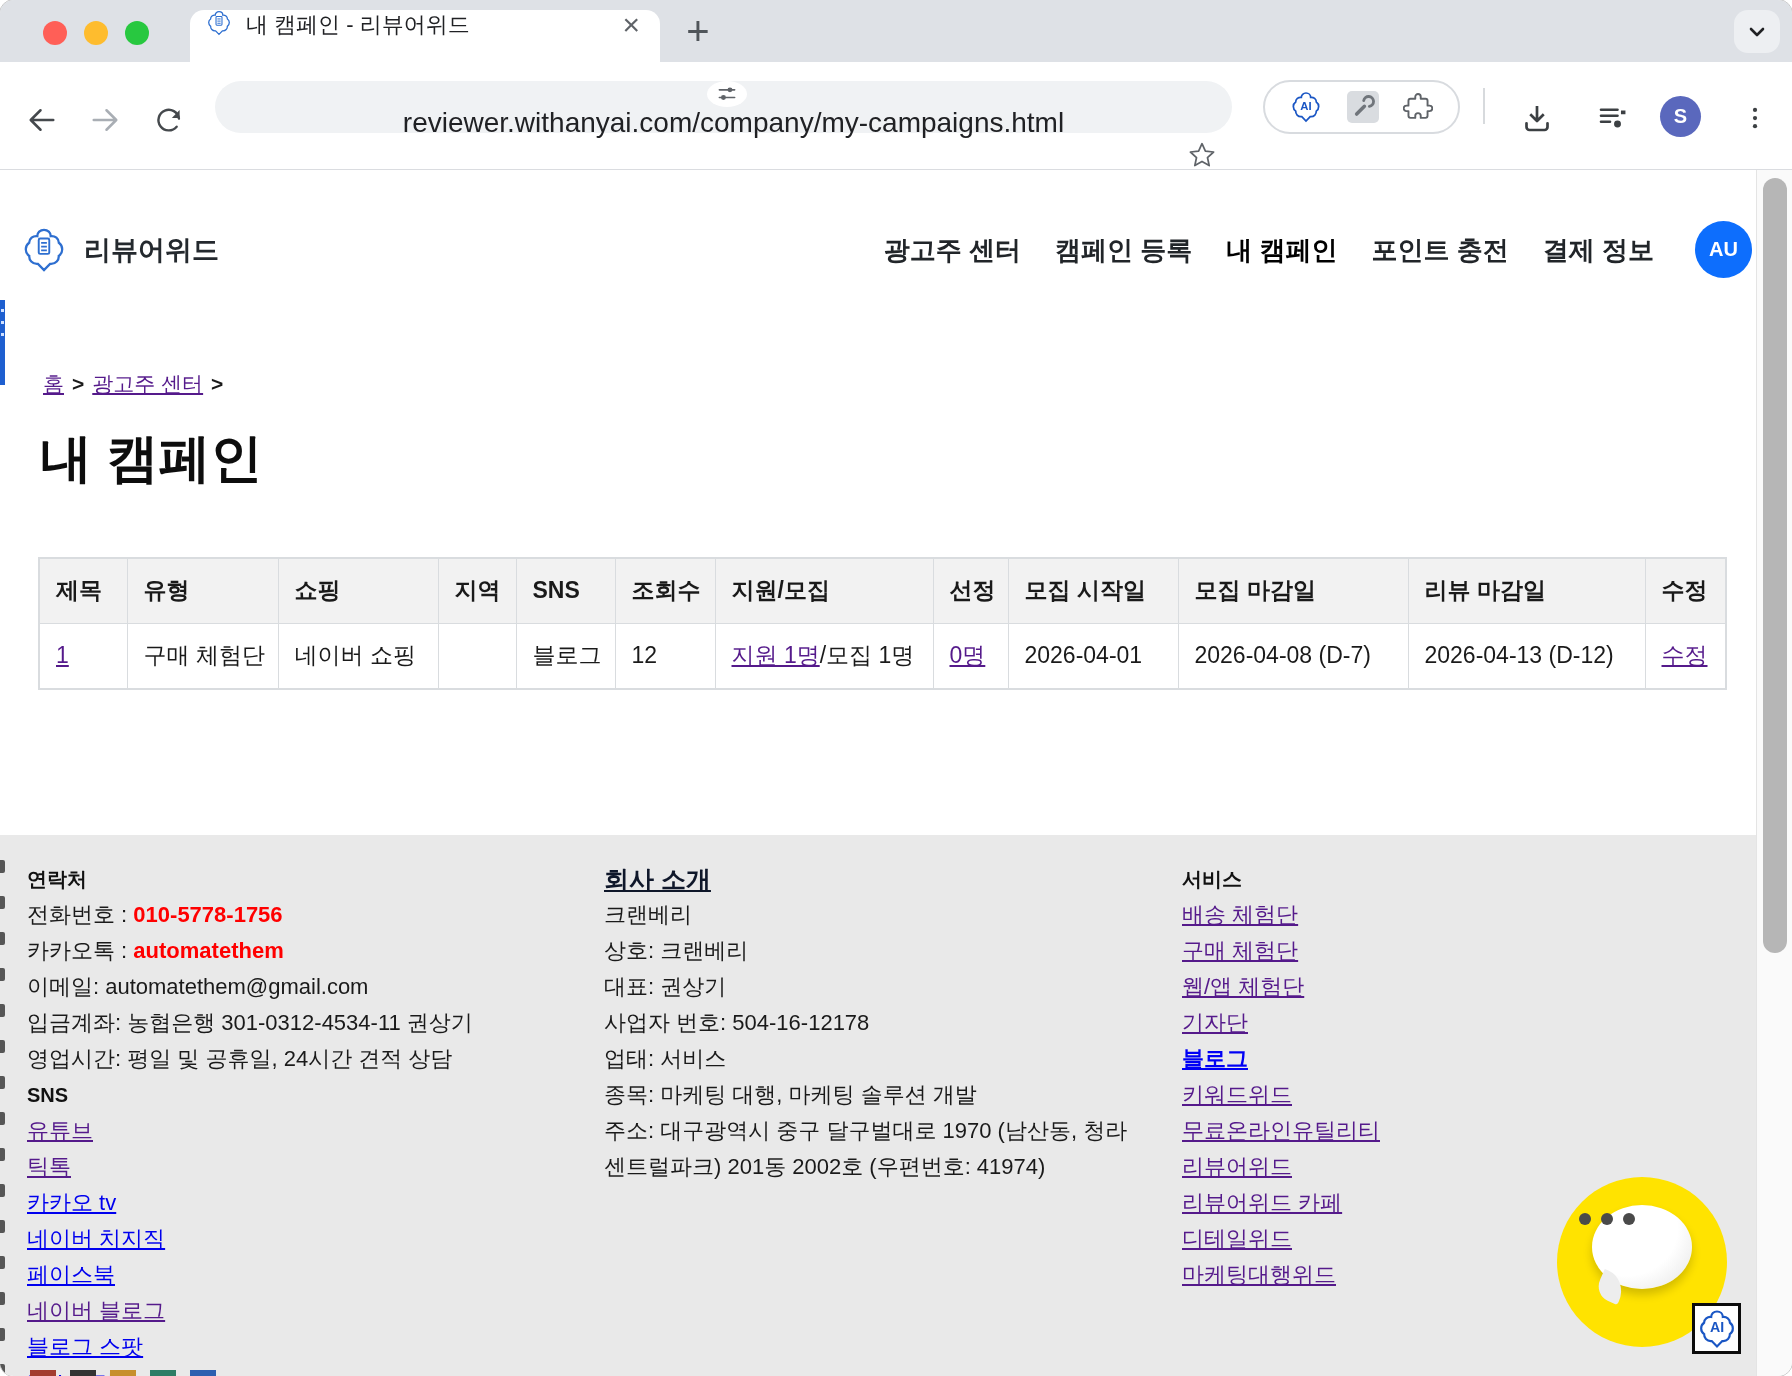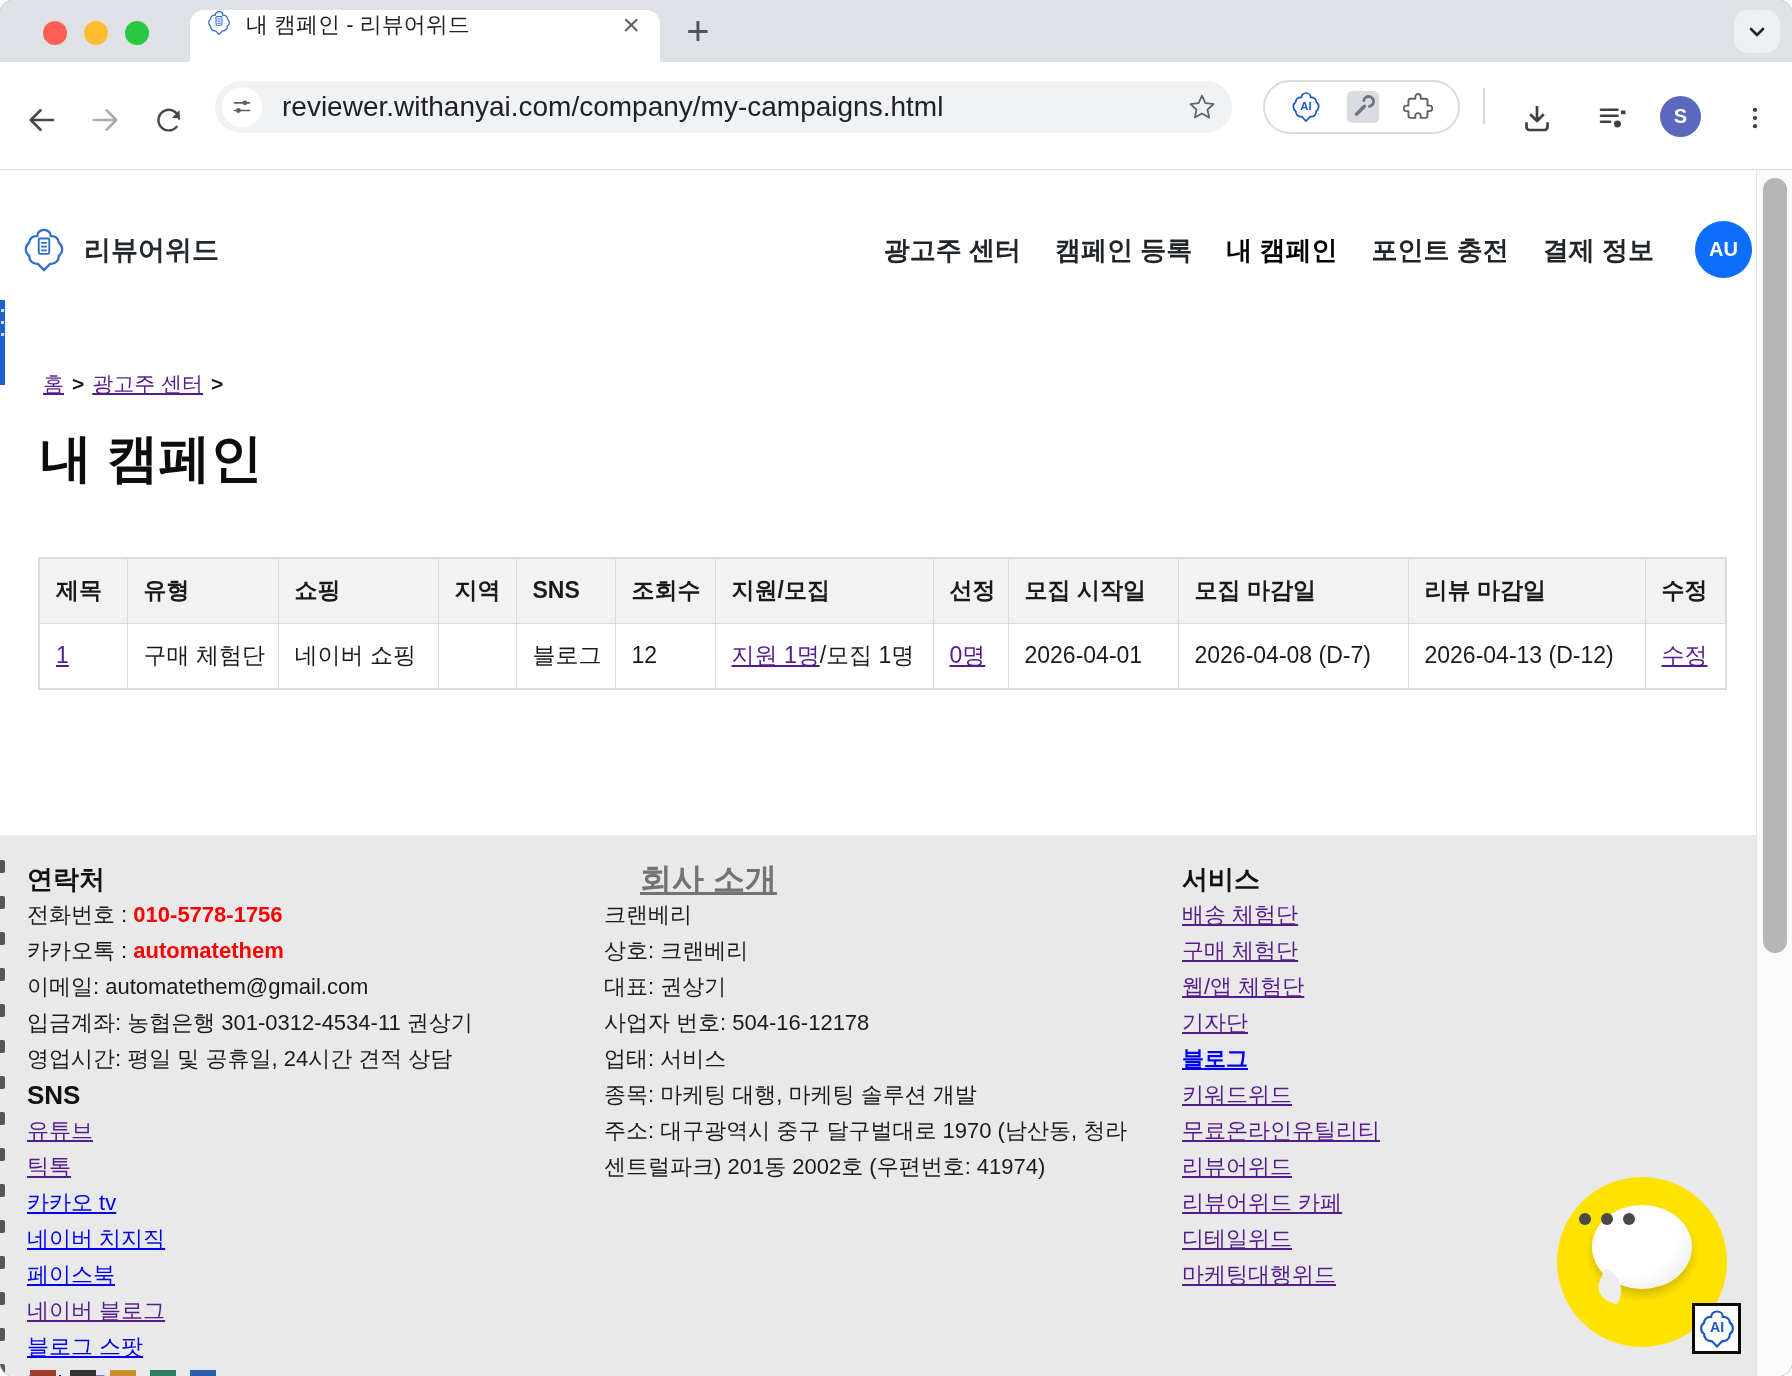--- a/index.html
+++ b/index.html
@@ -14,21 +14,21 @@
   .light-green { left:125px; background:#28c840; }
   .tab { position:absolute; left:190px; top:10px; width:470px; height:52px; background:#fff; border-radius:14px 14px 0 0; display:flex; align-items:flex-start; padding:0 16px; }
   .tab-title { flex:1; margin-left:14px; font-size:22px; color:#202124; white-space:nowrap; overflow:hidden; }
   .tab-close { font-size:30px; color:#5f6368; line-height:30px; padding:0 4px; }
   .newtab-btn { position:absolute; left:676px; top:9px; width:44px; height:44px; display:flex; align-items:center; justify-content:center; font-size:40px; font-weight:300; color:#50555a; }
   .chevron-btn { position:absolute; right:12px; top:10px; width:46px; height:43px; background:#edeff2; border-radius:14px; display:flex; align-items:center; justify-content:center; }
 
   .toolbar { position:absolute; top:62px; left:0; right:0; height:108px; background:#fff; border-bottom:1px solid #dadce0; }
   .nav-ico { position:absolute; top:36px; width:44px; height:44px; display:flex; align-items:center; justify-content:center; }
   .ico-back { left:20px; } .ico-fwd { left:83px; } .ico-reload { left:147px; }
-  .urlbar { position:absolute; left:215px; top:19px; width:1017px; height:52px; background:#f0f2f4; border-radius:26px; display:flex; align-items:center; }
+  .urlbar { position:absolute; left:215px; top:19px; width:1017px; height:52px; background:#f0f2f4; border-radius:26px; display:flex; align-items:center;flex-direction:column; }
   .tune-circle { width:40px; height:40px; border-radius:50%; background:#fff; margin-left:7px; display:flex; align-items:center; justify-content:center; }
   .url-text { margin-left:20px; font-size:28px; color:#202124; white-space:nowrap; }
   .star-btn { margin-left:auto; margin-right:14px; display:flex; }
   .extpill { position:absolute; left:1263px; top:18px; width:197px; height:54px; background:#fff; border:2px solid #d8dbdf; border-radius:28px; display:flex; align-items:center; justify-content:space-evenly; }
   .wrench-tile { width:32px; height:32px; background:#d9dce0; border-radius:5px; display:flex; align-items:center; justify-content:center; }
   .tb-divider { position:absolute; left:1483px; top:26px; width:2px; height:36px; background:#d7dadd; }
   .tb-btn { position:absolute; top:32px; width:48px; height:48px; display:flex; align-items:center; justify-content:center; }
   .btn-download { left:1513px; } .btn-playlist { left:1589px; } .btn-kebab { left:1731px; }
   .avatar-s { position:absolute; left:1660px; top:34px; width:41px; height:41px; border-radius:50%; background:#5a68bd; color:#fff; font-size:20px; font-weight:700; display:flex; align-items:center; justify-content:center; }
 
@@ -61,28 +61,28 @@
   .pagination { position:absolute; left:38px; top:565px; width:1687px; display:flex; justify-content:center; gap:22px; }
   .pg-btn { height:57px; padding:0 21px; display:flex; align-items:center; justify-content:center; font-size:23px; color:#fff; background:#d6d6d6; }
   .pg-btn.active { background:#0b58a8; font-weight:700; min-width:58px; padding:0; }
 
   
   .footer { position:absolute; left:0; right:0; top:665px; bottom:0; background:#e9e9e9; color:#1a1a1a; }
   .fcol { position:absolute; top:26px; font-size:22px; line-height:36px; }
   .fcol-1 { left:27px; width:530px; }
   .fcol-2 { left:604px; width:530px; }
   .fcol-3 { left:1182px; width:540px; }
-  .fhead { font-size:26px; font-weight:700; color:#111; }
+  .fhead { font-size:20px; font-weight:700; color:#111; }
   .fred { color:#f00; font-weight:700; }
   .flink-v { color:#551a8b; text-decoration:underline; display:inline-block; }
   .flink-n { color:#0000ee; text-decoration:underline; display:inline-block; }
   .flink-b { color:#0000f5; font-weight:700; text-decoration:underline; display:inline-block; }
   .fline { display:block; }
   .fcol a { line-height:36px; }
-  .company-link { font-size:32px; font-weight:700; color:#737373; text-decoration:underline;margin-left:36px; }
+  .company-link { font-size:25px; font-weight:700; color:#0f172a; text-decoration:underline; }
 
   .edge-marks { position:absolute; left:0; top:690px; width:6px; height:560px; }
   .edge-marks i { display:block; width:5px; height:13px; background:#3c3c3c; border-radius:0 2px 2px 0; margin-bottom:23px; opacity:.85; }
   .bottom-frag { position:absolute; bottom:0; left:30px; height:6px; display:flex; gap:14px; }
   .bottom-frag i { display:block; width:26px; height:6px; }
 
   .chat-fab { position:absolute; left:1557px; top:1007px; width:170px; height:170px; border-radius:50%; background:#ffe300; }
   .chat-bubble { position:absolute; left:35px; top:28px; width:100px; height:84px; background:radial-gradient(ellipse at 35% 28%, #ffffff 55%, #e3e3e3); border-radius:50%; box-shadow:0 6px 10px rgba(0,0,0,.18); }
   .chat-bubble::after { content:""; position:absolute; left:6px; bottom:-12px; width:26px; height:28px; background:#ededed; border-radius:0 85% 10% 60%; transform:rotate(24deg); }
   .chat-dots { position:absolute; left:0; top:36px; width:100px; display:flex; justify-content:center; gap:10px; }

